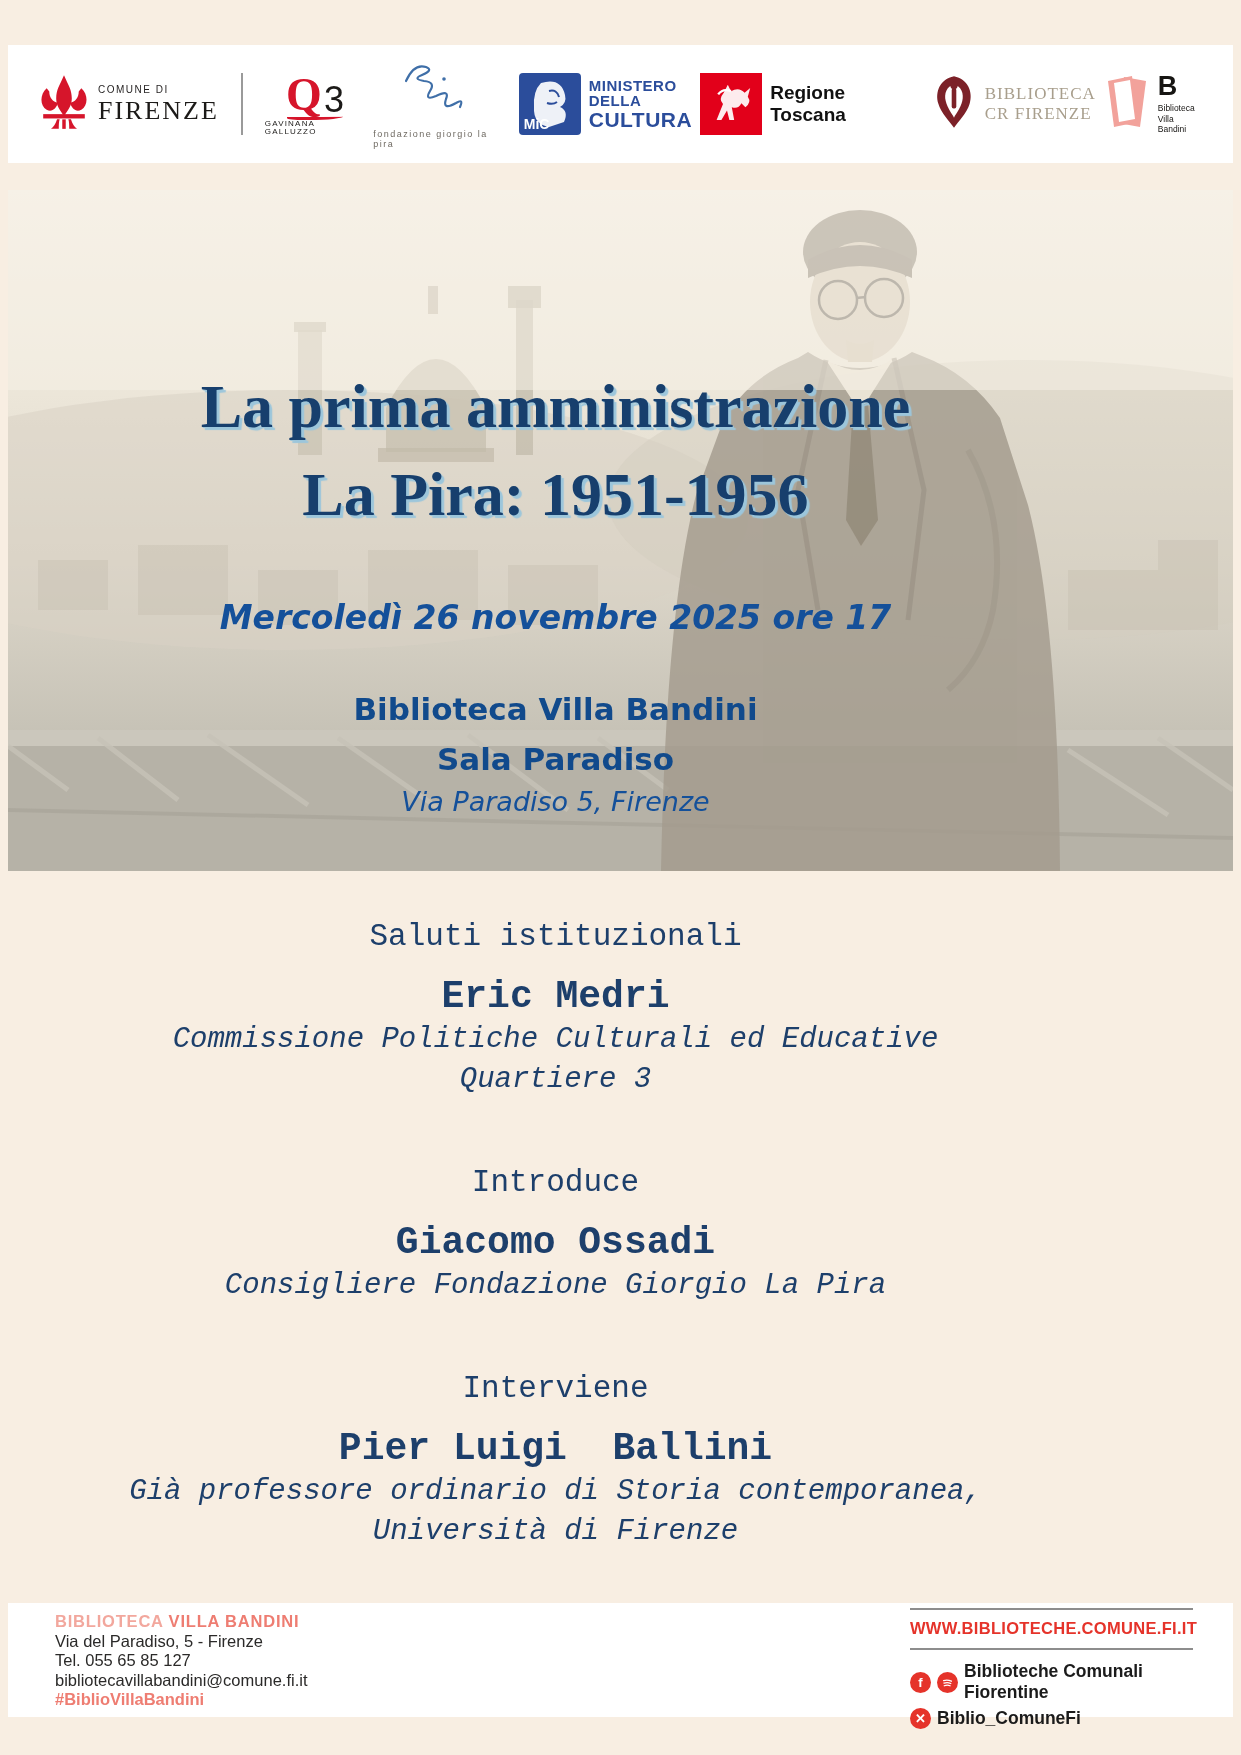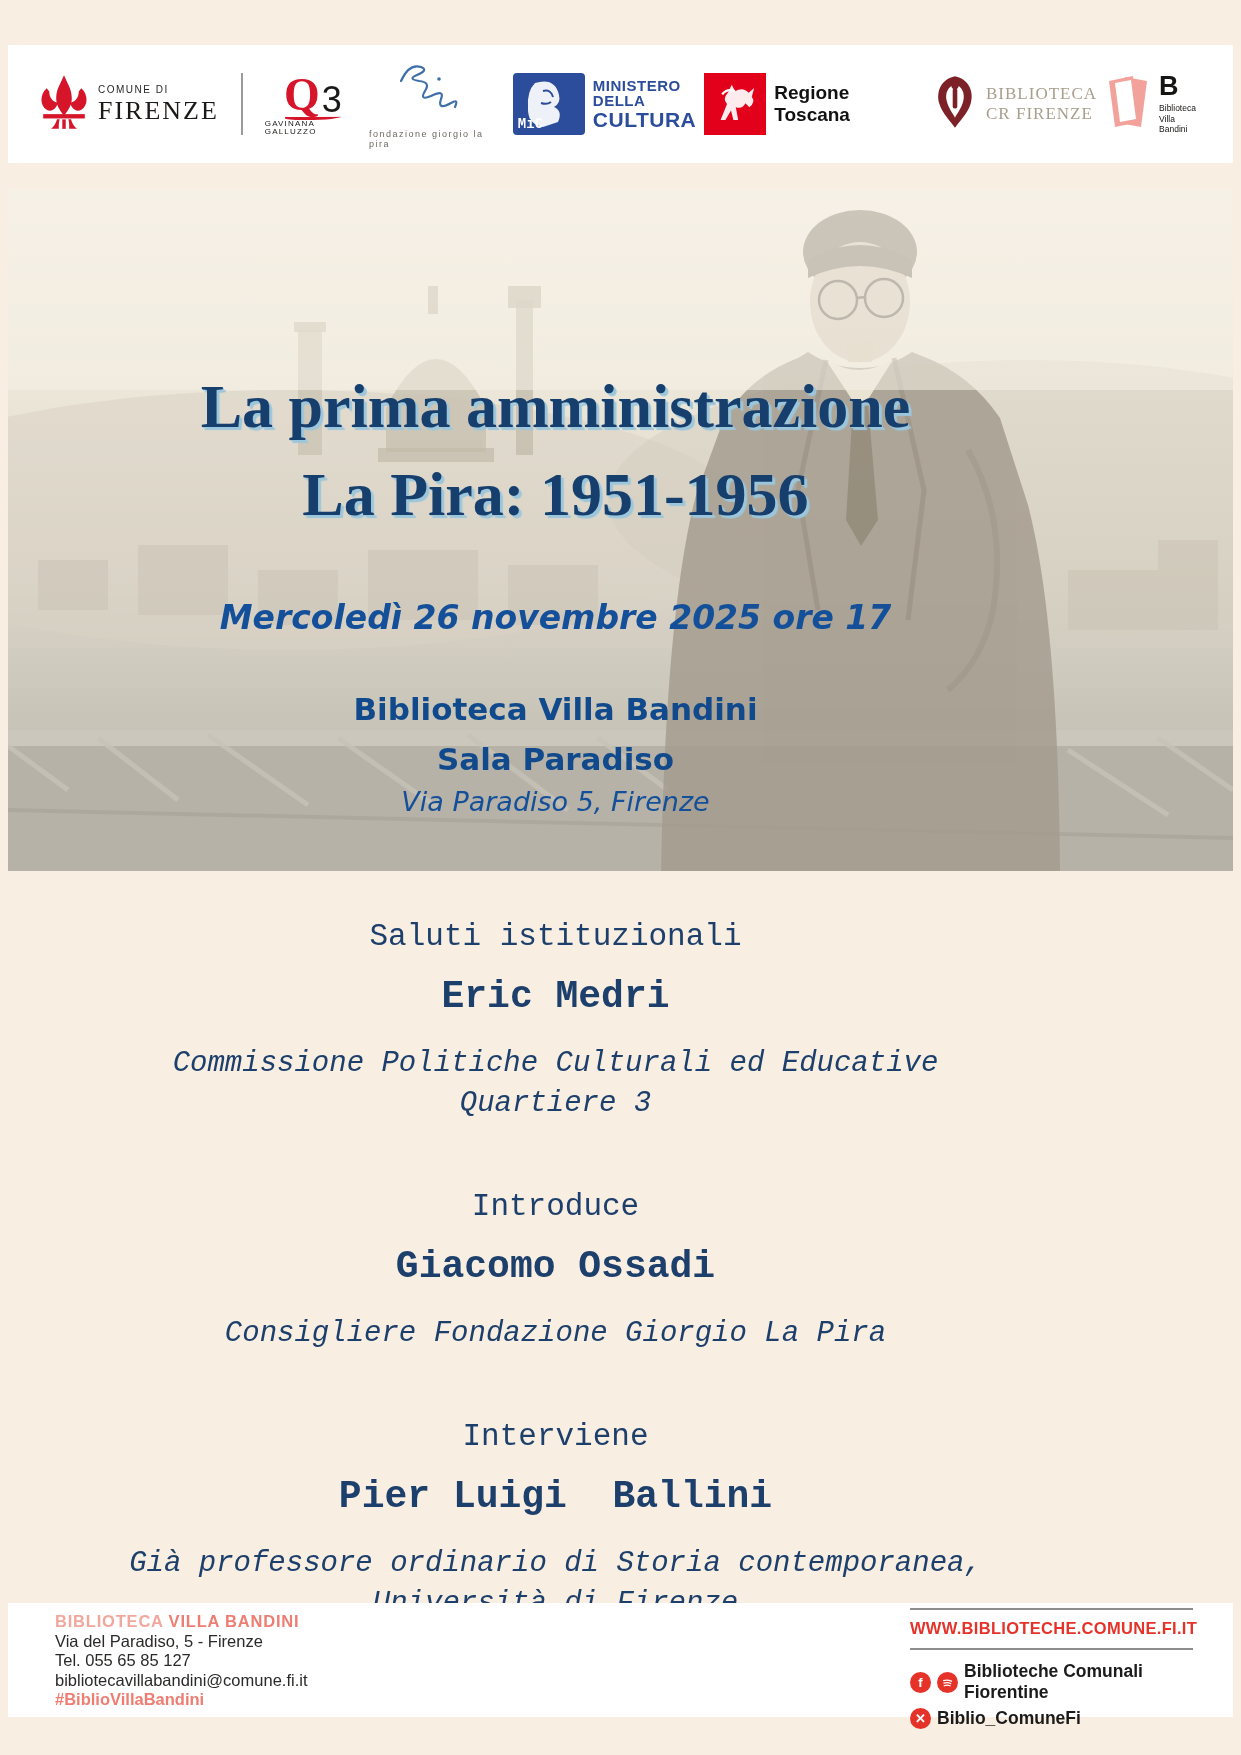--- a/index.html
+++ b/index.html
@@ -20,21 +20,21 @@
   .q3 { display:flex; flex-direction:column; align-items:center; line-height:1; }
   .q3-row { display:flex; align-items:flex-end; }
   .q3-q { font-family:"Liberation Serif", serif; font-size:46px; color:#d6152b; font-weight:bold; }
   .q3-3 { font-size:36px; color:#1c1a18; margin-left:2px; }
   .q3-swoosh { width:56px; height:6px; border-bottom:3px solid #d6152b; border-radius:0 0 60% 30%; margin-top:-4px; }
   .q3-cap { font-size:8px; letter-spacing:1.2px; color:#1c1a18; }
 
   .lapira { display:flex; flex-direction:column; align-items:center; }
   .lapira-cap { font-size:9px; letter-spacing:1.5px; color:#6f6a62; margin-top:2px; }
 
-  .mic-box { width:72px; height:62px; background:#2b4d9b; border-radius:4px; position:relative; flex:0 0 auto;font-family:Liberation Mono, monospace; }
+  .mic-box { width:62px; height:62px; background:#2b4d9b; border-radius:4px; position:relative; flex:0 0 auto; }
   .mic-box .mic-label { position:absolute; left:5px; bottom:3px; color:#fff; font-weight:bold; font-size:14px; }
   .mic-text { display:flex; flex-direction:column; color:#2b4d9b; font-weight:bold; line-height:1.02; }
   .mic-text .l1,.mic-text .l2 { font-size:15px; letter-spacing:.5px; }
   .mic-text .l3 { font-size:21px; letter-spacing:.5px; }
 
   .rt-box { width:62px; height:62px; background:#e2001a; flex:0 0 auto; display:flex; align-items:center; justify-content:center; }
   .rt-label { font-size:19px; font-weight:bold; color:#111; }
 
   .crf-text { display:flex; flex-direction:column; font-family:"Liberation Serif", serif; color:#a89e8c;
               font-size:17px; letter-spacing:1px; line-height:1.15; }
@@ -58,21 +58,21 @@
                 font-size:31px; line-height:50px; color:#114a8c; }
   .hero-address { margin-top:2px; font-family:"DejaVu Sans", sans-serif; font-style:italic;
                   font-size:27px; color:#14509a; }
 
   
   .program { position:absolute; left:0; right:130px; top:918px; text-align:center;
              font-family:Liberation Mono, monospace; color:#1d3f6b; }
   .sec { margin-bottom:64px; }
   .sec-heading { font-size:31px; line-height:38px; font-weight:normal; }
   .sec-name { font-size:38px; line-height:46px; font-weight:bold; margin-top:18px; white-space:pre-wrap; }
-  .sec-role { font-size:29px; line-height:40px; font-style:italic; margin-top:24px; }
+  .sec-role { font-size:29px; line-height:40px; font-style:italic; margin-top:0; }
 
   
   .footer { position:absolute; left:8px; right:8px; top:1603px; height:114px; background:#ffffff; }
   .f-left { position:absolute; left:47px; top:9px; font-size:16.5px; line-height:19.5px; color:#2b2a29; }
   .f-lib { letter-spacing:.8px; font-weight:bold; }
   .f-lib .lab { color:#f2a79d; }
   .f-lib .nam { color:#ee7d72; }
   .f-hash { color:#ee7d72; font-weight:bold; }
   .f-right { position:absolute; left:902px; width:283px; top:5px; }
   .f-rule { height:2px; background:#8d8d8d; }

